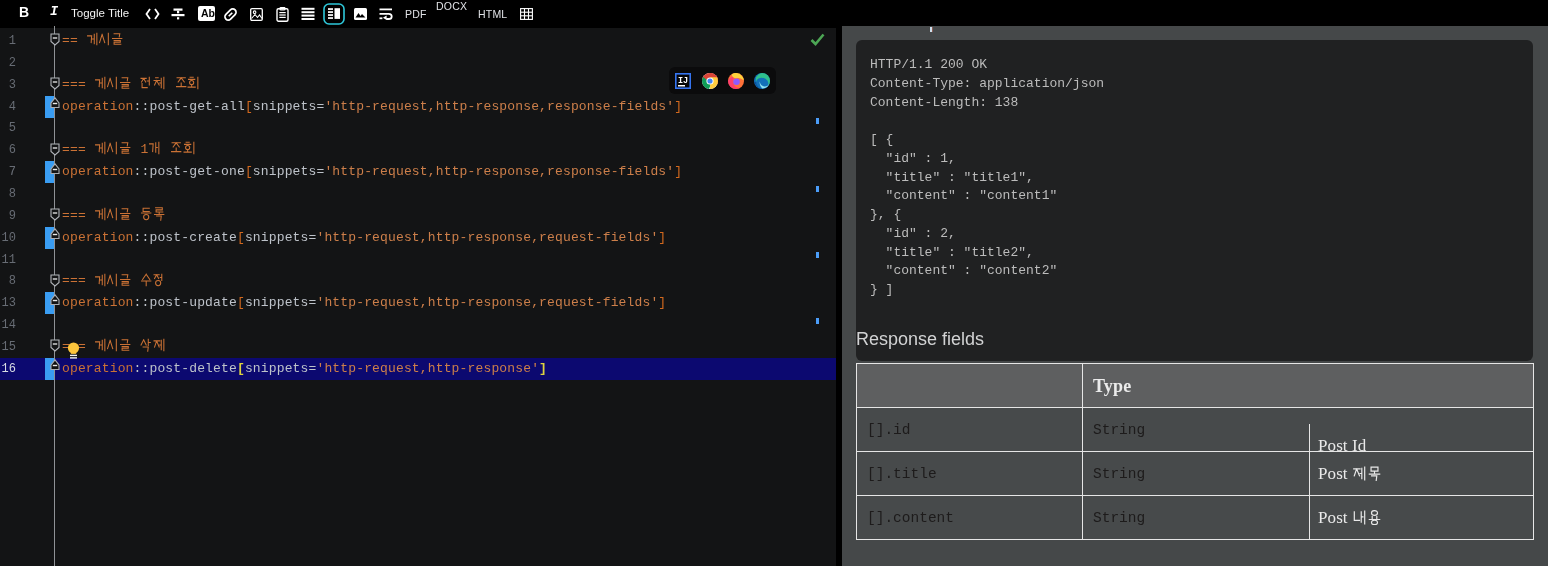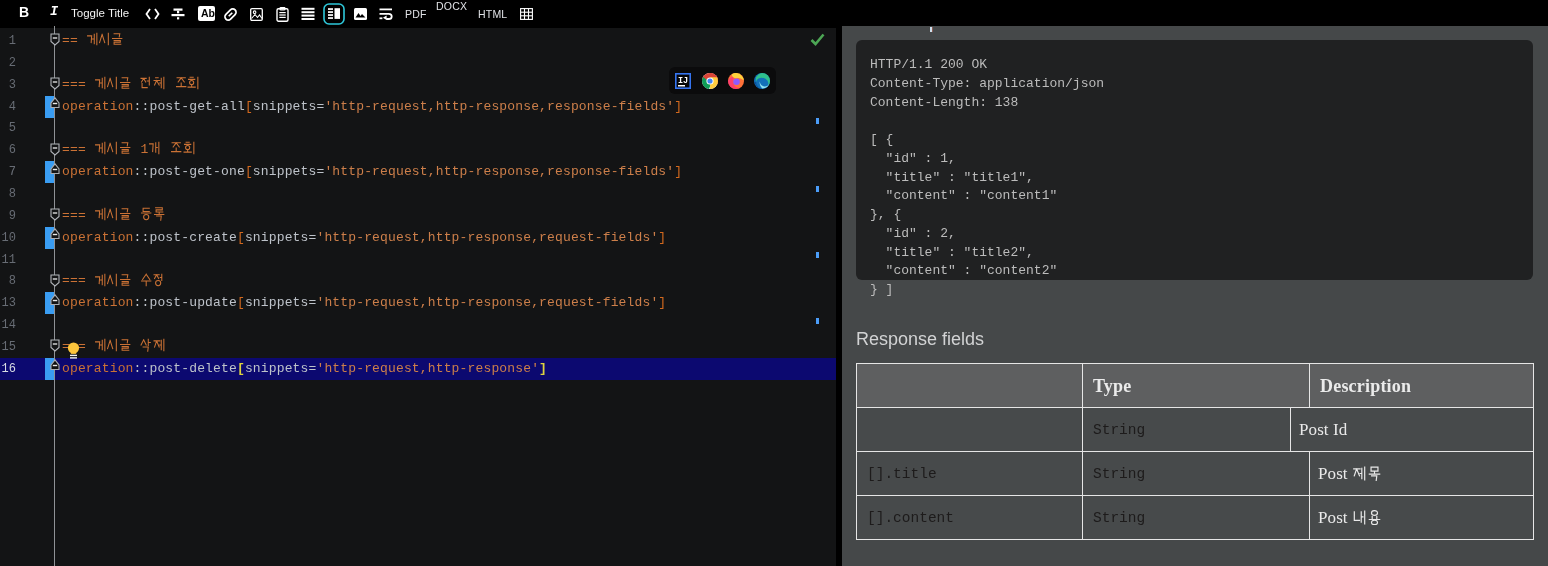--- a/index.html
+++ b/index.html
@@ -11,21 +11,21 @@
 .org{color:#cb7235}
 .str{color:#cd7f4a}
 .brk{color:#ded33e;font-weight:bold}
 .brk2{color:#d2691e}
 .k{width:12.4px;height:14px;display:inline-block;vertical-align:-2.2px}
 .ksp{display:inline-block;width:9.5px}
 #vline{position:absolute;left:54px;top:-2px;width:1px;height:540px;background:#8f9296}
 .chbar{position:absolute;left:45px;width:9px;height:22px;background:#3a9df2}
 #caretline{position:absolute;left:0;top:329px;width:836px;height:22px;background:#0c0970}
 #preview{position:absolute;left:842px;top:26px;width:706px;height:540px;background:#454849}
-#codeblock{position:absolute;left:14px;top:14px;width:677px;height:240px;background:#202122;border-radius:6px}
+#codeblock{position:absolute;left:14px;top:14px;width:677px;height:321px;background:#202122;border-radius:6px}
 .cline{position:absolute;left:14px;font:13px "Liberation Mono",monospace;color:#bcbcbc;white-space:pre;height:19px;line-height:19px}
 #rftitle{position:absolute;left:14px;top:303px;font:18px "Liberation Sans",sans-serif;color:#d2d3d4}
 #tbl{position:absolute;left:14px;top:337px;width:678px;height:177px}
 .trow{position:absolute;left:0;width:678px;border:1px solid #e6e6e6;border-top:none}
 .thead{background:#5e5f60}
 .tbody{background:#474a4b}
 .cell{position:absolute;top:0;height:100%;border-left:1px solid #e6e6e6}
 .hdr{font:bold 18px "Liberation Serif",serif;color:#ebebeb;letter-spacing:0.2px}
 .mono2{font:14.5px "Liberation Mono",monospace;color:#1d1b1b}
 .serif2{font:17px "Liberation Serif",serif;color:#e9e9e9;margin-left:-2px;letter-spacing:0.1px}
@@ -367,29 +367,29 @@
       <div class="cline" style="top:202.5px">  "title" : "title2",</div>
       <div class="cline" style="top:221.2px">  "content" : "content2"</div>
       <div class="cline" style="top:240.0px">} ]</div>
     </div>
     <div id="rftitle">Response fields</div>
     <div id="tbl">
       <div class="trow thead" style="top:0px;height:45px;border-top:1px solid #e6e6e6;">
         <div class="cell" style="left:225px;width:227px;border-left:1px solid #e6e6e6;">
           <span class="cellpad hdr">Type</span>
         </div>
-        <div class="cell" style="left:452px;width:224px;border-left:1px solid #e6e6e6;">
-          <span class="cellpad hdr">Description</span>
-        </div>
       </div>
       <div class="trow tbody" style="top:45px;height:44px;">
+        <div class="cell" style="left:0px;width:225px;border-left:none;">
+          <span class="cellpad mono2">[].id</span>
+        </div>
         <div class="cell" style="left:225px;width:227px;border-left:1px solid #e6e6e6;">
           <span class="cellpad mono2">String</span>
         </div>
-        <div class="cell" style="left:433px;width:224px;border-left:1px solid #e6e6e6;">
+        <div class="cell" style="left:452px;width:224px;border-left:1px solid #e6e6e6;margin-top:16px;">
           <span class="cellpad serif2">Post Id</span>
         </div>
       </div>
       <div class="trow tbody" style="top:89px;height:44px;">
         <div class="cell" style="left:0px;width:225px;border-left:none;">
           <span class="cellpad mono2">[].title</span>
         </div>
         <div class="cell" style="left:225px;width:227px;border-left:1px solid #e6e6e6;">
           <span class="cellpad mono2">String</span>
         </div>

